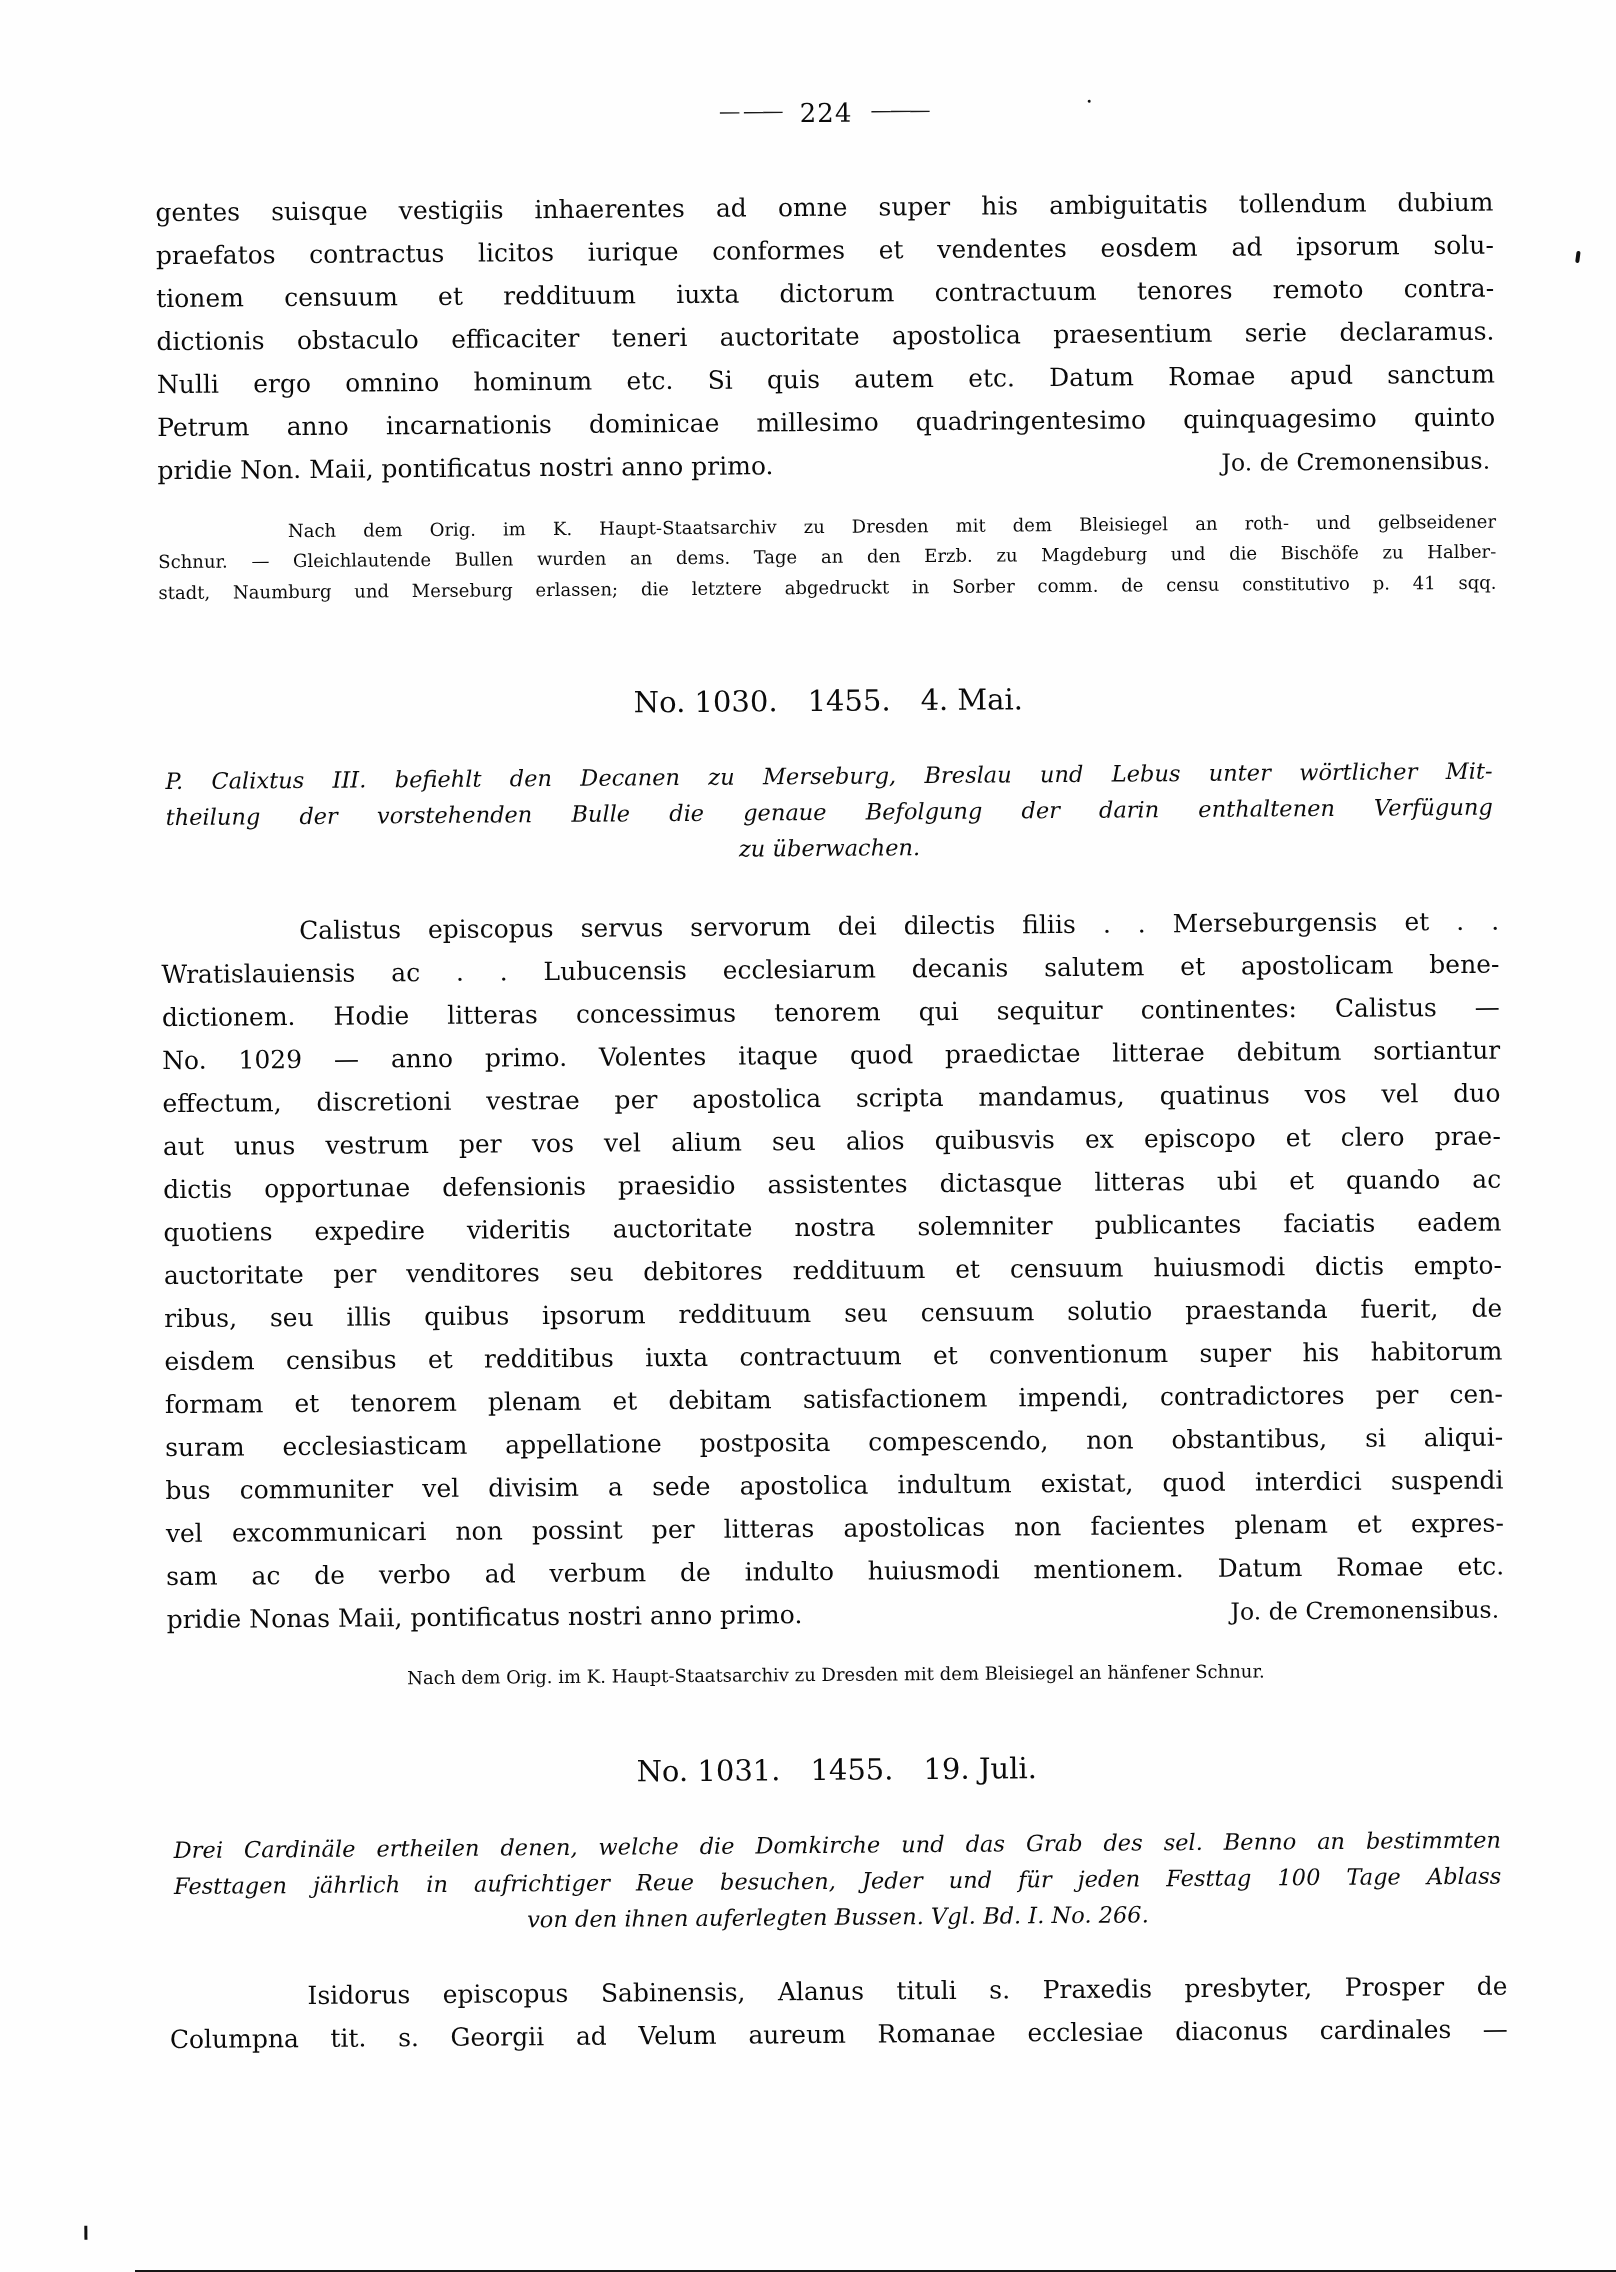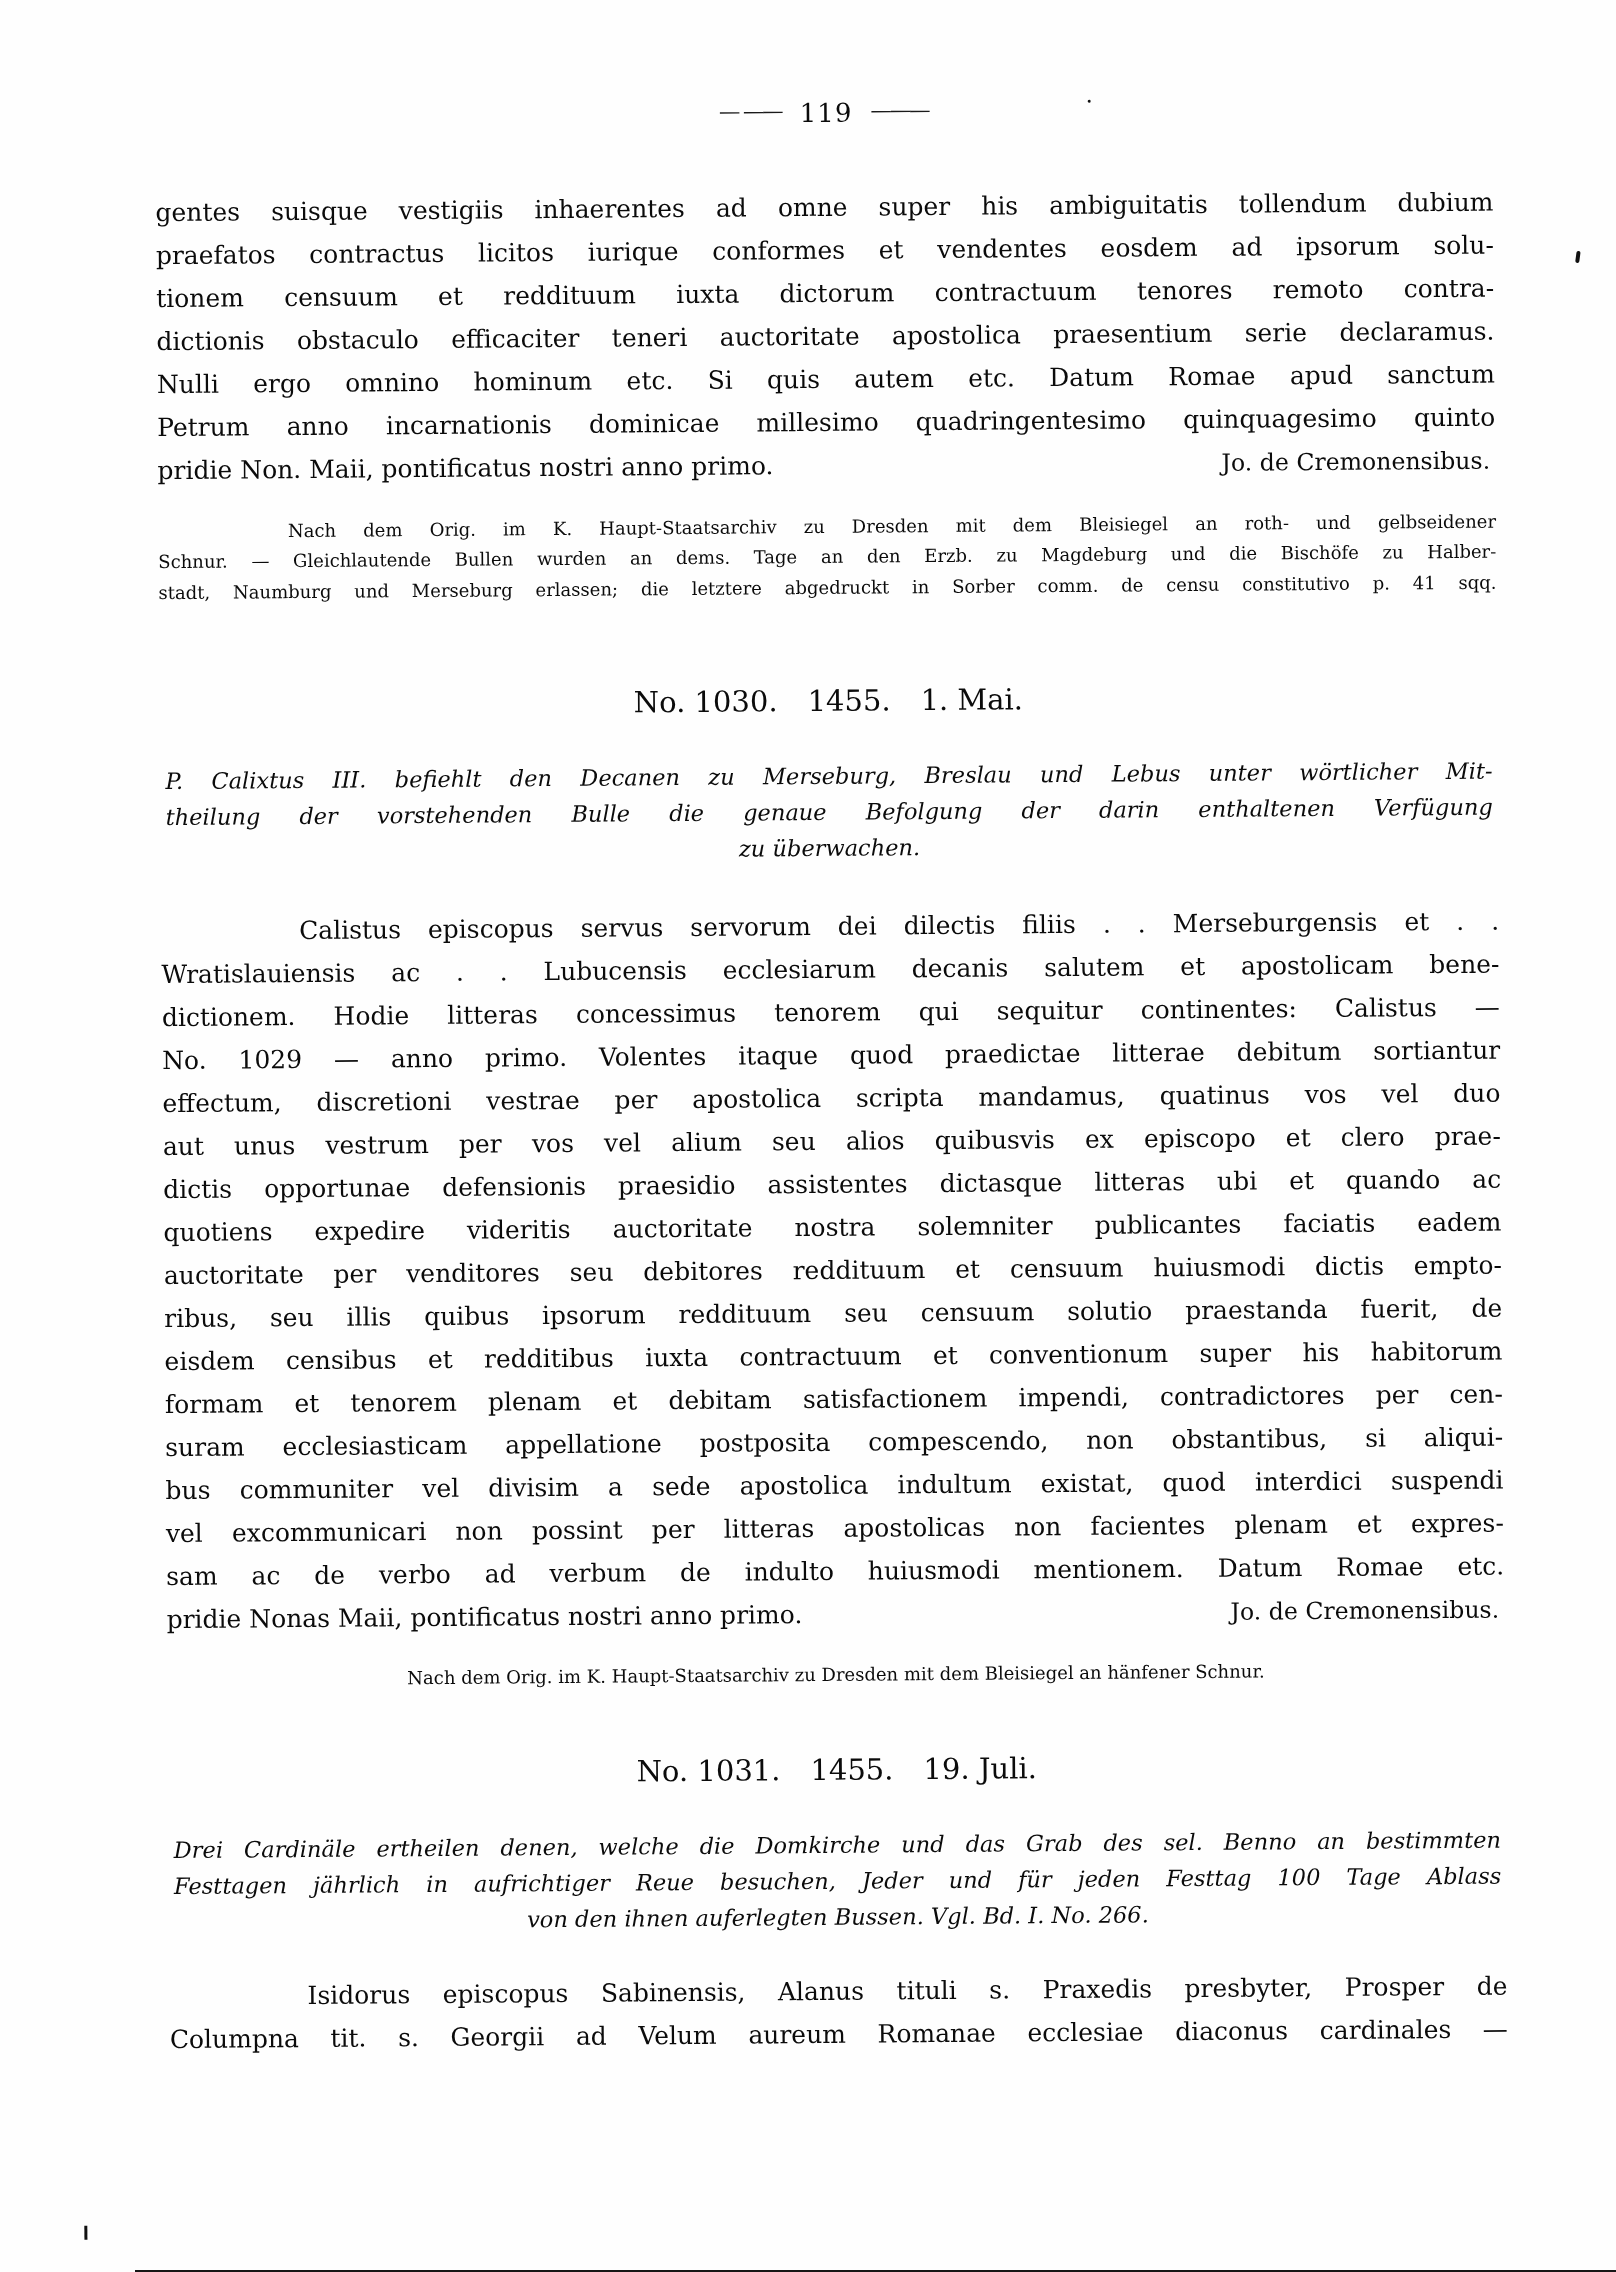--- a/index.html
+++ b/index.html
@@ -117,21 +117,21 @@
 </style>
 </head>
 <body>
 
 <div class="page">
   <div class="page-inner">
     <div class="column">
 
       <div class="pagenum-row">
         <span class="rule">— ——</span>
-        <span>119</span>
+        <span>224</span>
         <span class="rule">———</span>
       </div>
 
       <div class="body-text" style="margin-top:55px;">
           <div class="line">gentes suisque vestigiis inhaerentes ad omne super his ambiguitatis tollendum dubium</div>
           <div class="line">praefatos contractus licitos iurique conformes et vendentes eosdem ad ipsorum solu-</div>
           <div class="line">tionem censuum et reddituum iuxta dictorum contractuum tenores remoto contra-</div>
           <div class="line">dictionis obstaculo efficaciter teneri auctoritate apostolica praesentium serie declaramus.</div>
           <div class="line">Nulli ergo omnino hominum etc.  Si quis autem etc.  Datum Romae apud sanctum</div>
           <div class="line">Petrum anno incarnationis dominicae millesimo quadringentesimo quinquagesimo quinto</div>
@@ -143,21 +143,21 @@
 
       <div class="source-note">
           <div class="line">Nach dem Orig. im K. Haupt-Staatsarchiv zu Dresden mit dem Bleisiegel an roth- und gelbseidener</div>
           <div class="line">Schnur. — Gleichlautende Bullen wurden an dems. Tage an den Erzb. zu Magdeburg und die Bischöfe zu Halber-</div>
           <div class="line">stadt, Naumburg und Merseburg erlassen; die letztere abgedruckt in Sorber comm. de censu constitutivo p. 41 sqq.</div>
         </div>
 
       <div class="entry-heading">
         <span>No. 1030.</span>
         <span>1455.</span>
-        <span>1. Mai.</span>
+        <span>4. Mai.</span>
       </div>
 
       <div class="summary">
           <div class="line">P. Calixtus III. befiehlt den Decanen zu Merseburg, Breslau und Lebus unter wörtlicher Mit-</div>
           <div class="line">theilung der vorstehenden Bulle die genaue Befolgung der darin enthaltenen Verfügung</div>
           <div class="line">zu überwachen.</div>
         </div>
 
       <div class="body-text indent-first para-1030">
           <div class="line">Calistus episcopus servus servorum dei dilectis filiis . . Merseburgensis et . .</div>

